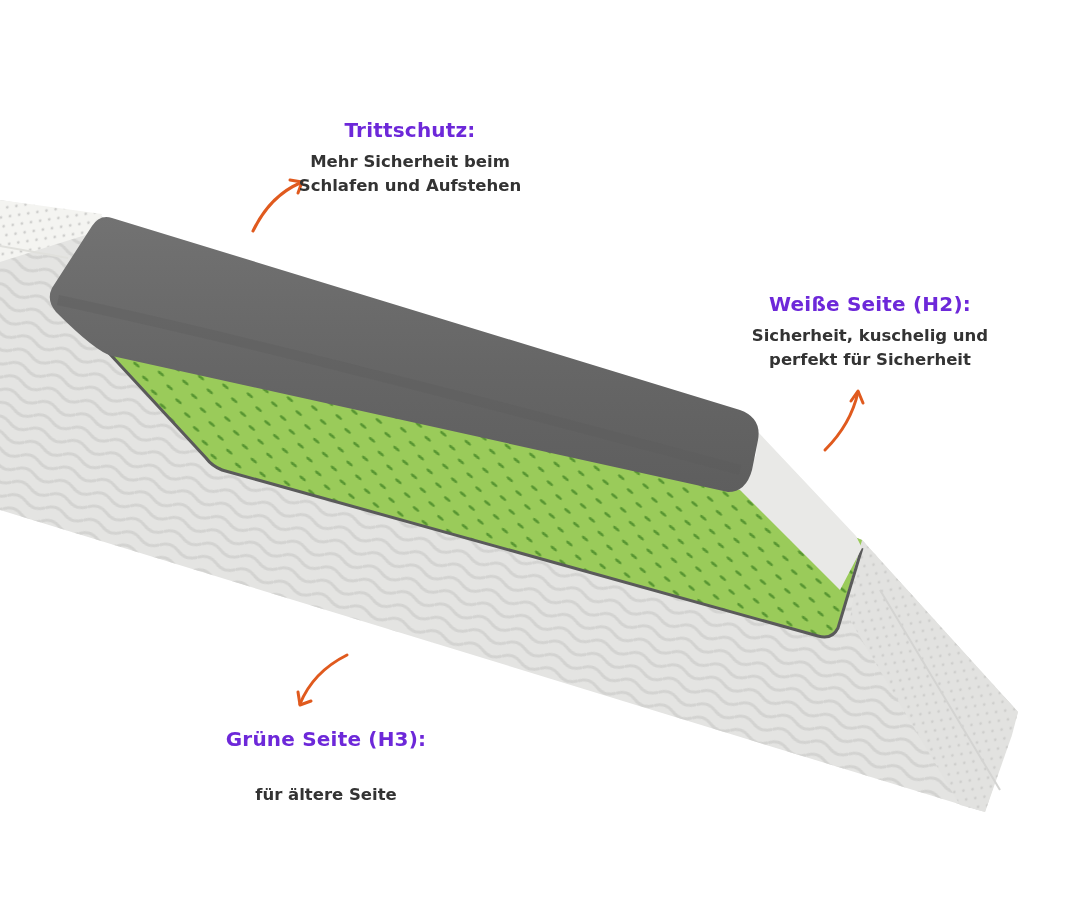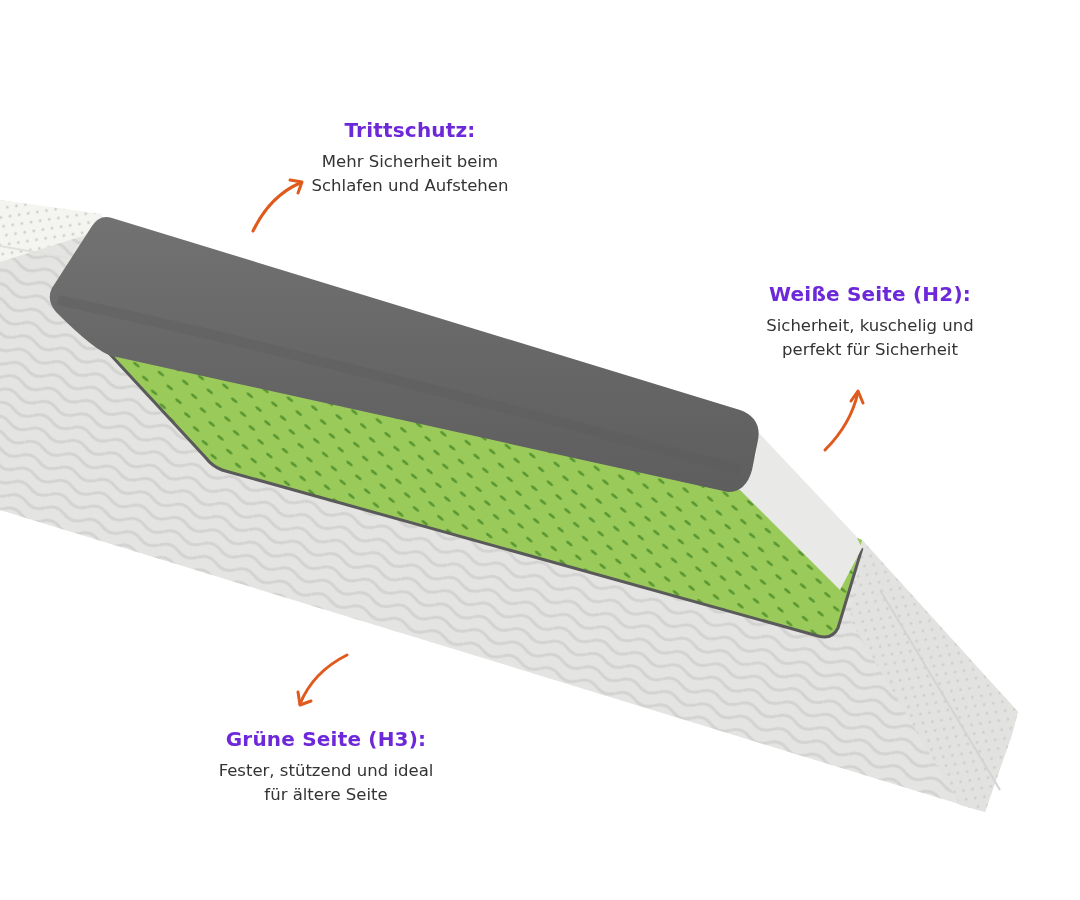--- a/index.html
+++ b/index.html
@@ -1,23 +1,23 @@
 <!DOCTYPE html>
 <html><head>
 <meta charset="utf-8">
 <style>
   html, body { margin:0; padding:0; }
   body { width:1080px; height:900px; background:#ffffff; position:relative; overflow:hidden;
          font-family:"DejaVu Sans", sans-serif; color:#2a2a2a; }
   .art { position:absolute; left:0; top:0; width:1080px; height:900px; }
   .label { position:absolute; text-align:center; }
   .label h3 { margin:0; font-family:"DejaVu Sans", sans-serif; font-weight:bold; font-size:20px; color:#6d28d9; letter-spacing:0.2px; }
-  .label p { margin:8px 0 0 0; font-family:"DejaVu Sans", sans-serif; font-weight:normal; font-size:16.5px; line-height:24px; color:#333; }
+  .label p { margin:8px 0 0 0; font-family:"DejaVu Sans", sans-serif; font-weight:bold; font-size:16.5px; line-height:24px; color:#333; }
   #lbl-tritt { left:280px; top:118px; width:260px; }
-  #lbl-weiss { left:720px; top:282px; width:300px; }
+  #lbl-weiss { left:720px; top:292px; width:300px; }
   #lbl-gruen { left:176px; top:727px; width:300px; }
 </style>
 </head>
 <body>
 
 <svg class="art" viewBox="0 0 1080 900" xmlns="http://www.w3.org/2000/svg">
   <defs>
     <pattern id="waves" width="40" height="14" patternUnits="userSpaceOnUse" patternTransform="rotate(18)">
       <path d="M0 7 Q10 0 20 7 T40 7" fill="none" stroke="#d3d3d1" stroke-width="3"></path>
     </pattern>
@@ -94,16 +94,16 @@
   <h3>Weiße Seite (H2):</h3>
   <p>
     <span>Sicherheit, kuschelig und</span><br>
     <span>perfekt für Sicherheit</span>
   </p>
 </div>
 
 <div class="label" id="lbl-gruen">
   <h3>Grüne Seite (H3):</h3>
   <p>
-    <span>Fester, stützend und ideal</span><br>
+    <br>
     <span>für ältere Seite</span>
   </p>
 </div>
 
 </body></html>

